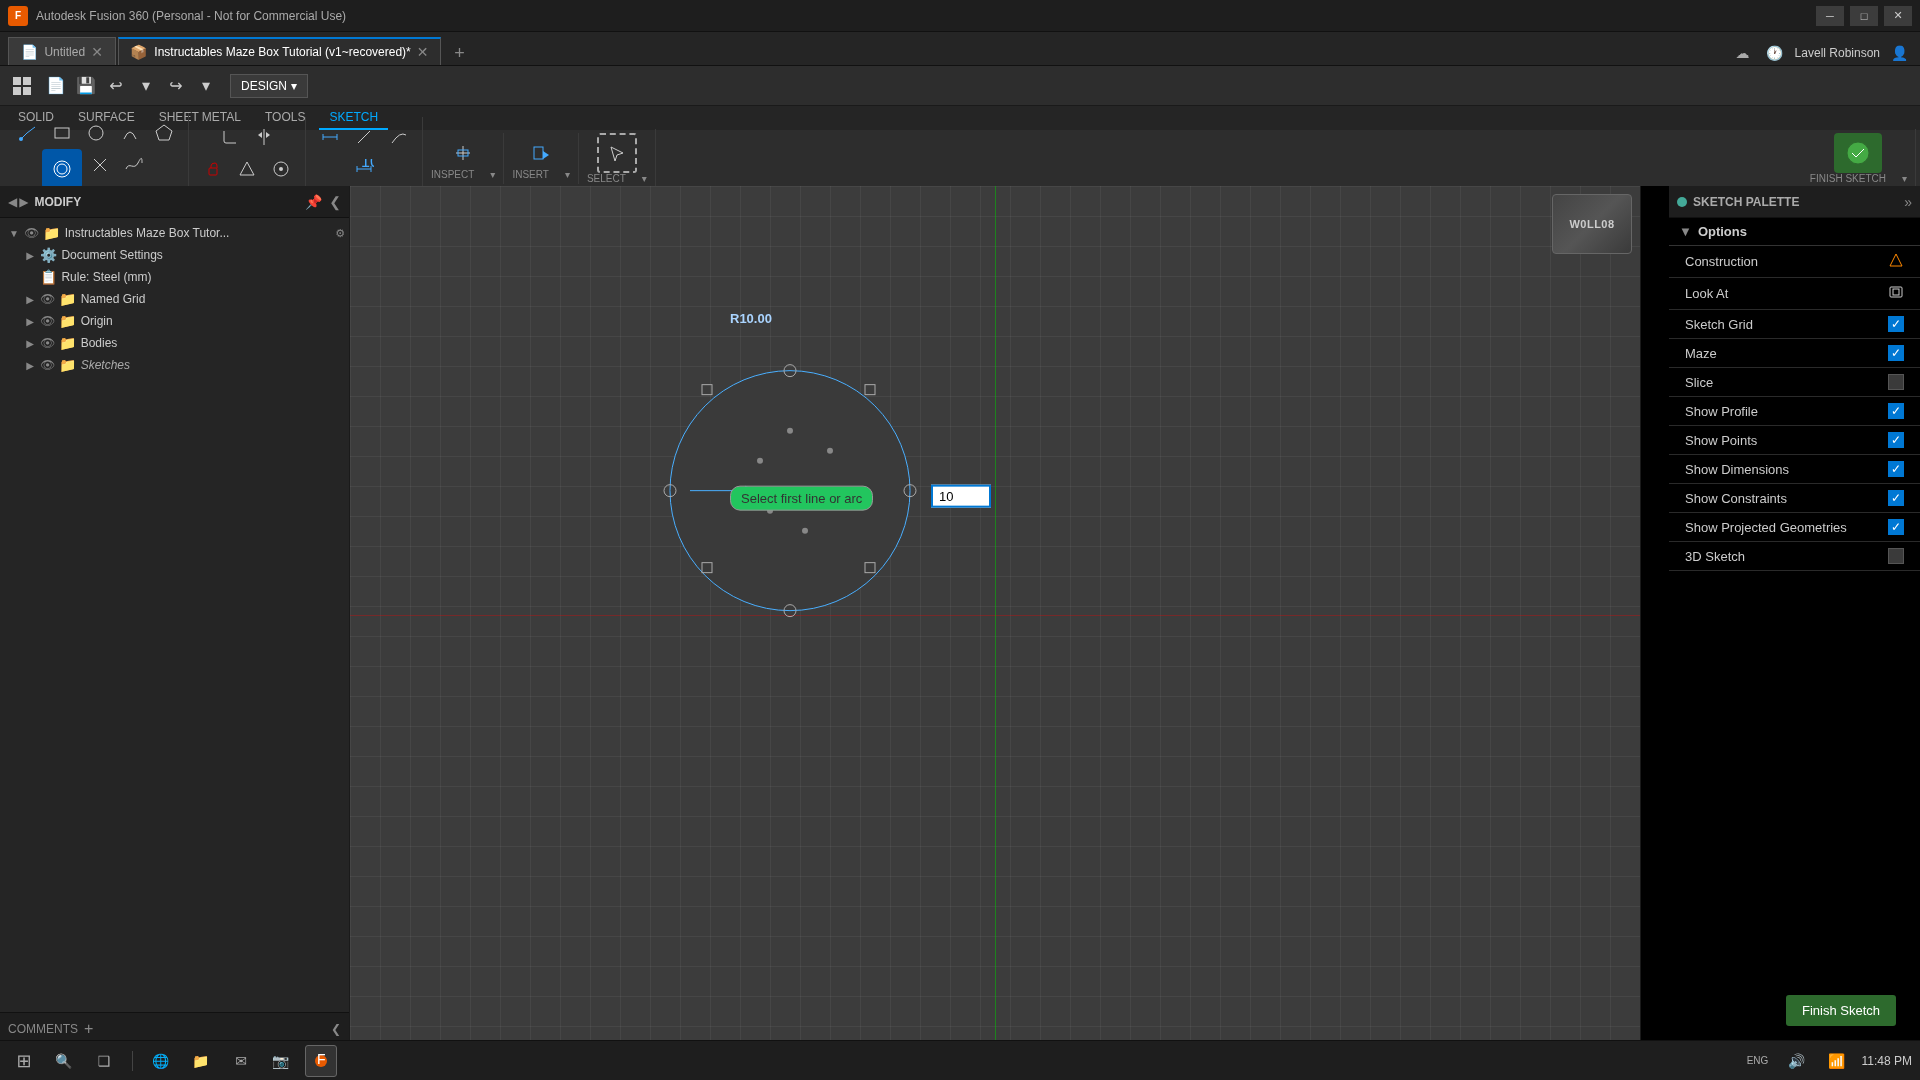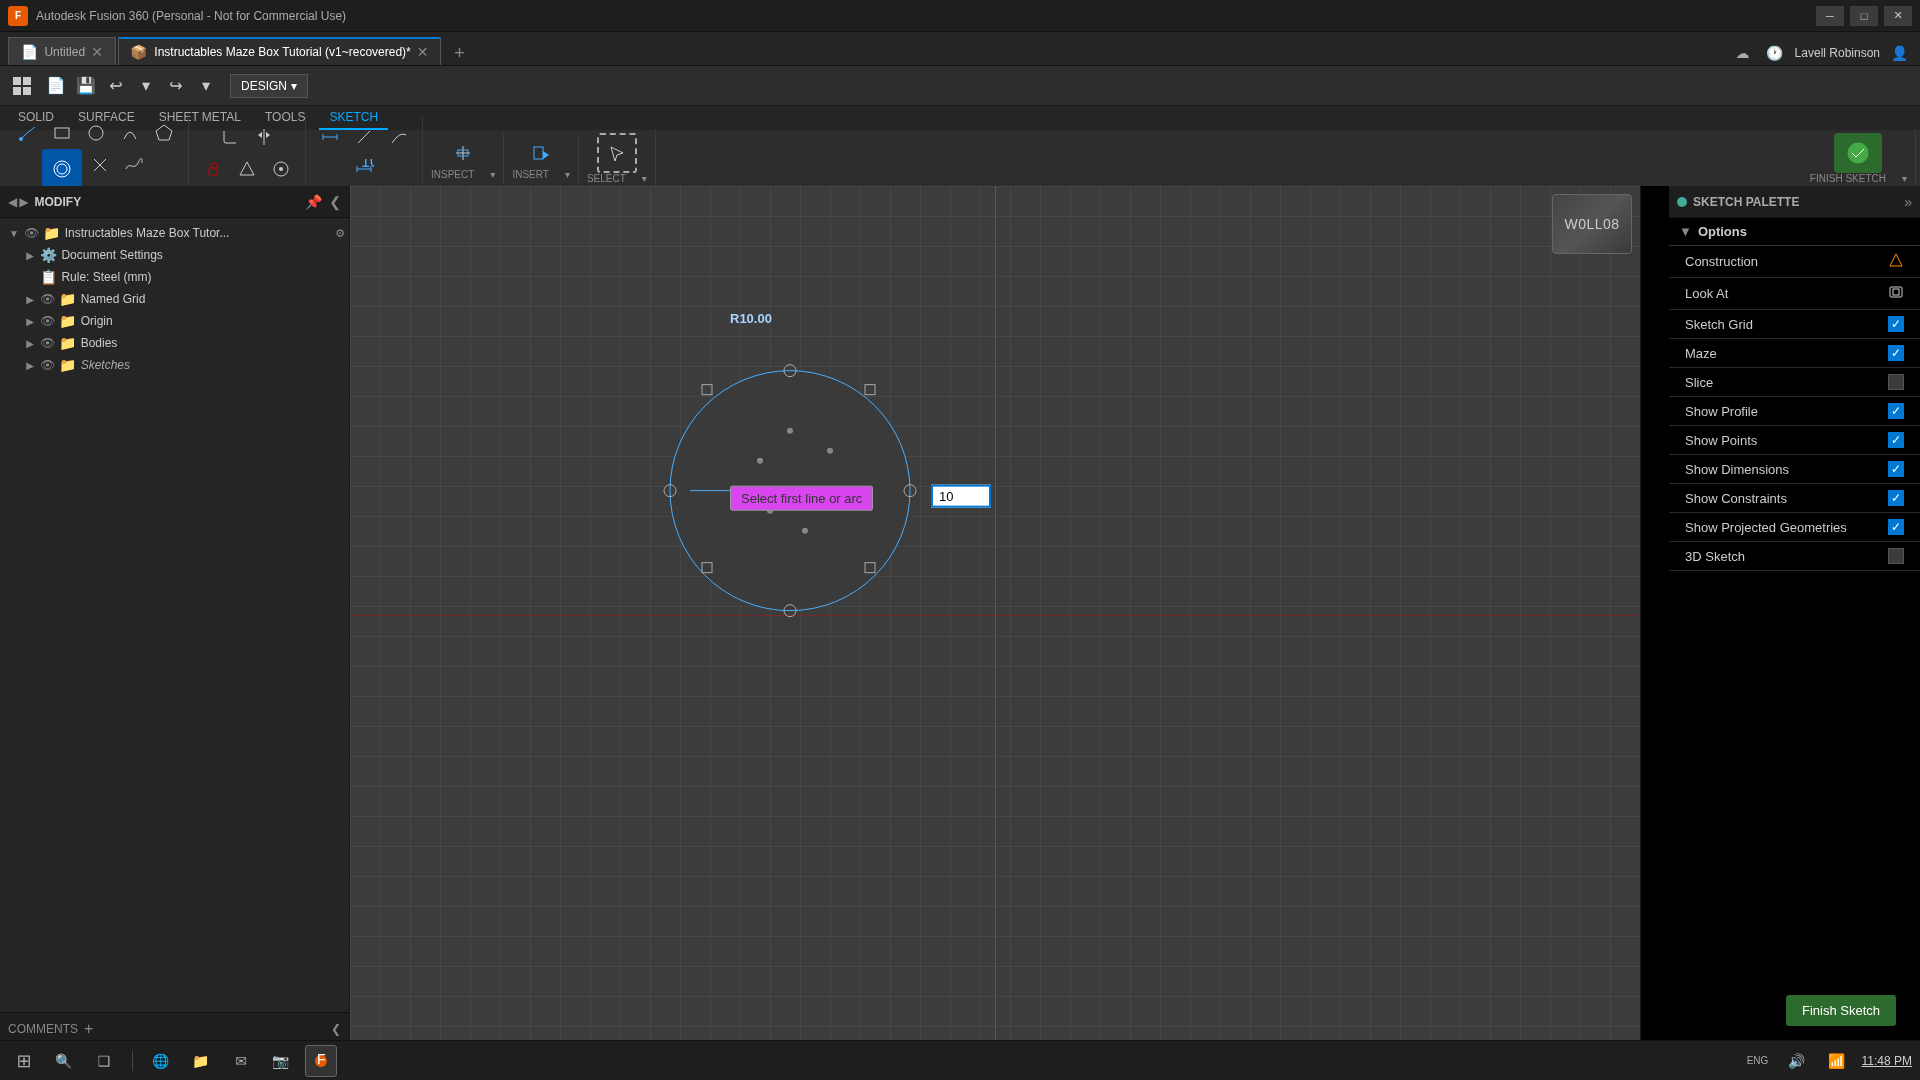--- a/index.html
+++ b/index.html
@@ -216,26 +216,26 @@
     .sketch-area {
       position: absolute;
       top: 50%;
       left: 50%;
       transform: translate(-50%, -45%);
     }
 
     
     .tooltip-box {
       position: absolute;
-      background: #d946ef;
+      background: #22c55e;
       border: 1px solid #999;
       padding: 4px 10px;
       font-size: 13px;
       color: #333;
-      border-radius: 2px;
+      border-radius: 10px;
       white-space: nowrap;
     }
     .dimension-label {
       position: absolute;
       color: #aad4ff;
       font-size: 13px;
       font-weight: bold;
     }
 
     
@@ -707,21 +707,21 @@
       <span style="margin-left:auto;cursor:pointer;color:#888;">❮</span>
     </div>
   </div>
 
   <div id="canvas">
     <div class="grid-bg"></div>
     <div class="axis-h"></div>
     <div class="axis-v"></div>
 
     <div class="viewcube" style="top:8px;right:8px;">
-      <div style="font-size:14px;color:#ccc;font-weight:normal;letter-spacing:0.5px;">W0LL08</div>
+      <div style="font-size:11px;color:#ccc;font-weight:bold;letter-spacing:0.5px;">W0LL08</div>
     </div>
 
     <div class="sketch-area" style="position:absolute;top:290px;left:440px;">
       <svg width="320" height="320" viewBox="0 0 320 320">
 
         <circle cx="160" cy="160" r="120" fill="#3a3a3a" stroke="none"></circle>
 
         <circle cx="160" cy="160" r="120" fill="none" stroke="#4aafff" strokewidth="2"></circle>
 
         <circle cx="160" cy="160" r="2" fill="white"></circle>
@@ -911,15 +911,15 @@
   <button class="nav-btn" style="background:#333;border:1px solid #666;">
     <svg width="16" height="16" viewBox="0 0 16 16">
       <circle cx="8" cy="8" r="6" fill="#e85a00"></circle>
       <text x="4" y="11" fontsize="8" fill="white" fontweight="bold">F</text>
     </svg>
   </button>
   <div class="bottom-right" style="margin-left:auto;gap:8px;">
     <button class="nav-btn" style="font-size:10px;">ENG</button>
     <button class="nav-btn">🔊</button>
     <button class="nav-btn">📶</button>
-    <span style="color:#ccc;font-size:12px;text-decoration:underline;">11:48 PM</span>
+    <span style="color:#ccc;font-size:12px;">11:48 PM</span>
   </div>
 </div>
 
 </body></html>

